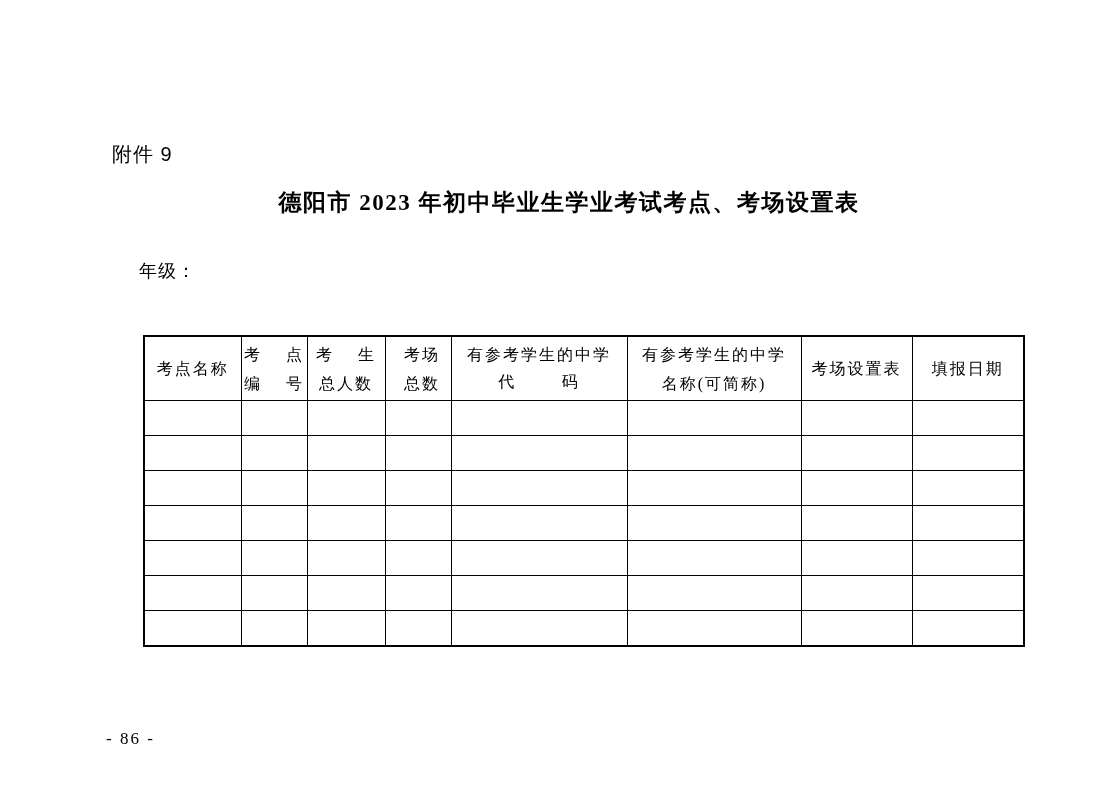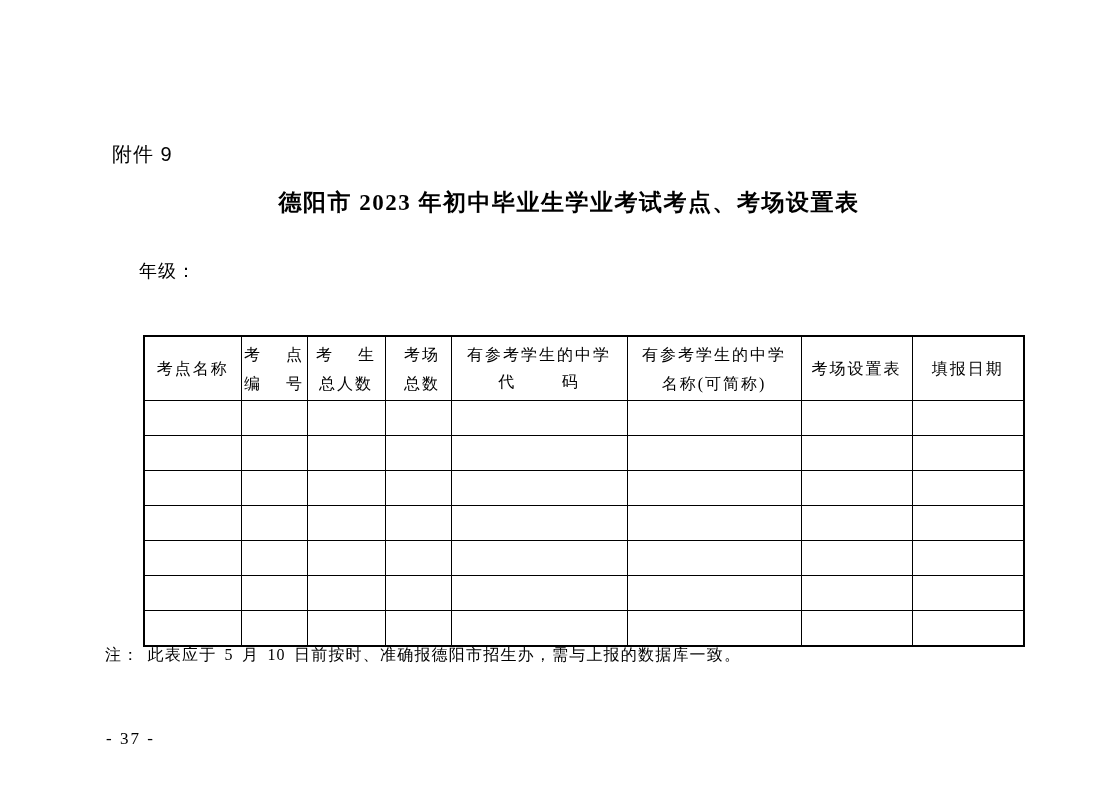--- a/index.html
+++ b/index.html
@@ -235,17 +235,16 @@
           <td></td>
           <td></td>
           <td></td>
           <td></td>
           <td></td>
           <td></td>
         </tr>
       </tbody>
   </table>
 
-  <div class="note">注： 此表应于 5 月 10 日前按时、准确报德阳市招生办，需与上报的数据库一致。</div>
-
-  <div class="pagenum">- 37 -</div>
+
+  <div class="pagenum">- 86 -</div>
 
 </div>
 
 </body></html>

